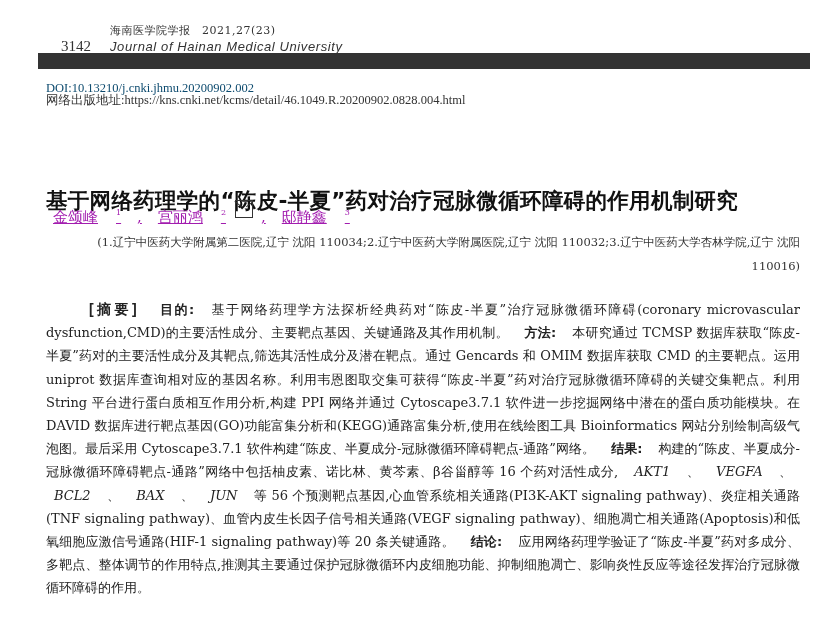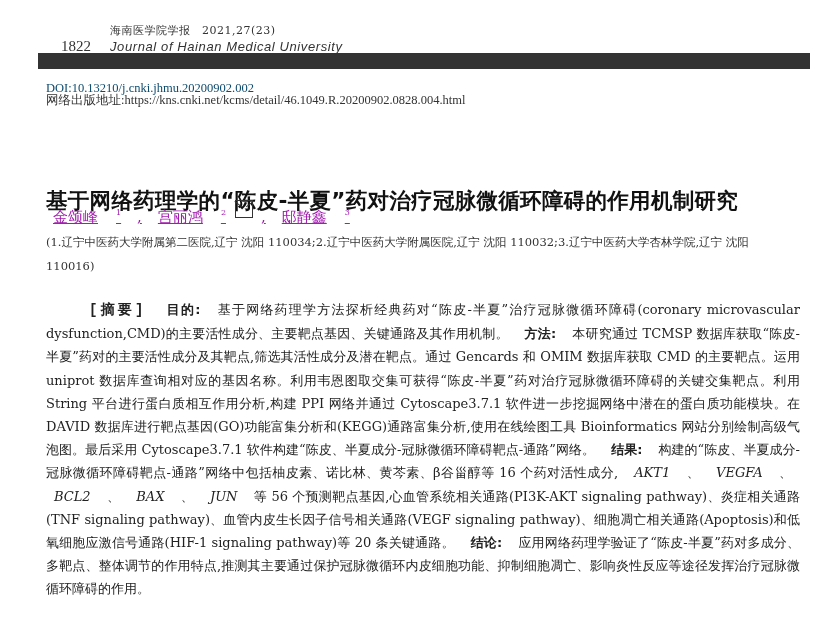--- a/index.html
+++ b/index.html
@@ -17,35 +17,35 @@
 
     .title { position: absolute; left: 30px; top: 126px; font-size: 21.5px; font-weight: bold; color: #111; font-family: "DejaVu Sans", sans-serif; letter-spacing: 0.3px; white-space: nowrap; margin-top: 44px; }
 
     .authors { position: absolute; left: 29px; top: 184px; font-size: 15px; color: #a21caf; white-space: nowrap; text-decoration: underline; }
     .authors sup { font-size: 8px; vertical-align: 7px; margin-left: 2px; }
     .mail-icon { display: inline-block; width: 14px; height: 11px; border: 1px solid #333; position: relative; vertical-align: 4px; margin-left: 1px; }
     .mail-icon::before, .mail-icon::after { content: ""; position: absolute; top: 0; width: 9px; height: 1px; background: #333; }
     .mail-icon::before { left: -1px; transform-origin: left top; transform: rotate(38deg); }
     .mail-icon::after { right: -1px; transform-origin: right top; transform: rotate(-38deg); }
 
-    .affiliations { position: absolute; left: 30px; top: 214px; width: 770px; font-size: 11.5px; line-height: 24px; color: #333; }
+    .affiliations { position: absolute; left: 30px; top: 214px; width: 770px; font-size: 11.5px; line-height: 24px; color: #333; text-align: right; }
 
     .abstract { position: absolute; left: 30px; top: 282px; width: 770px; font-size: 13px; line-height: 23.2px; color: #222; text-align: justify; text-indent: 35px; }
-    .abstract .abs-label { font-weight: bold; font-size: 14px; letter-spacing: 2px; font-family: Liberation Mono, monospace; }
+    .abstract .abs-label { font-weight: bold; font-size: 14px; letter-spacing: 2px; font-family: Liberation Sans, sans-serif; }
     .abstract .sec-label { font-weight: bold; font-family: "DejaVu Sans", sans-serif; }
     .abstract i { font-style: italic; }
 
     .bottom-rule { position: absolute; left: 0; top: 640px; width: 815px; height: 3px; background: #c8c8c8; }
   </style>
 </head>
 <body>
 
 <div class="running-header">
   <span class="header-journal-cn">海南医学院学报　2021,27(23)</span>
-  <span class="header-page-num">1822</span>
+  <span class="header-page-num">3142</span>
   <span class="header-journal-en">Journal of Hainan Medical University</span>
   <div class="header-rule"></div>
 </div>
 
 <div class="doi">DOI:10.13210/j.cnki.jhmu.20200902.002</div>
 <div class="online-url">网络出版地址:https://kns.cnki.net/kcms/detail/46.1049.R.20200902.0828.004.html</div>
 
 <h1 class="title">基于网络药理学的“陈皮-半夏”药对治疗冠脉微循环障碍的作用机制研究</h1>
 
 <div class="authors">

